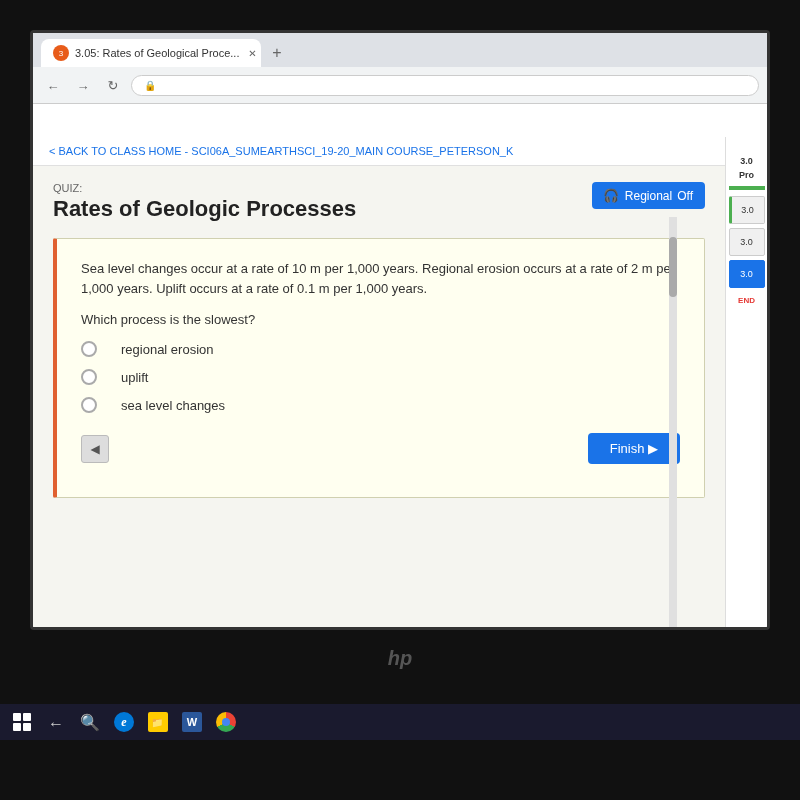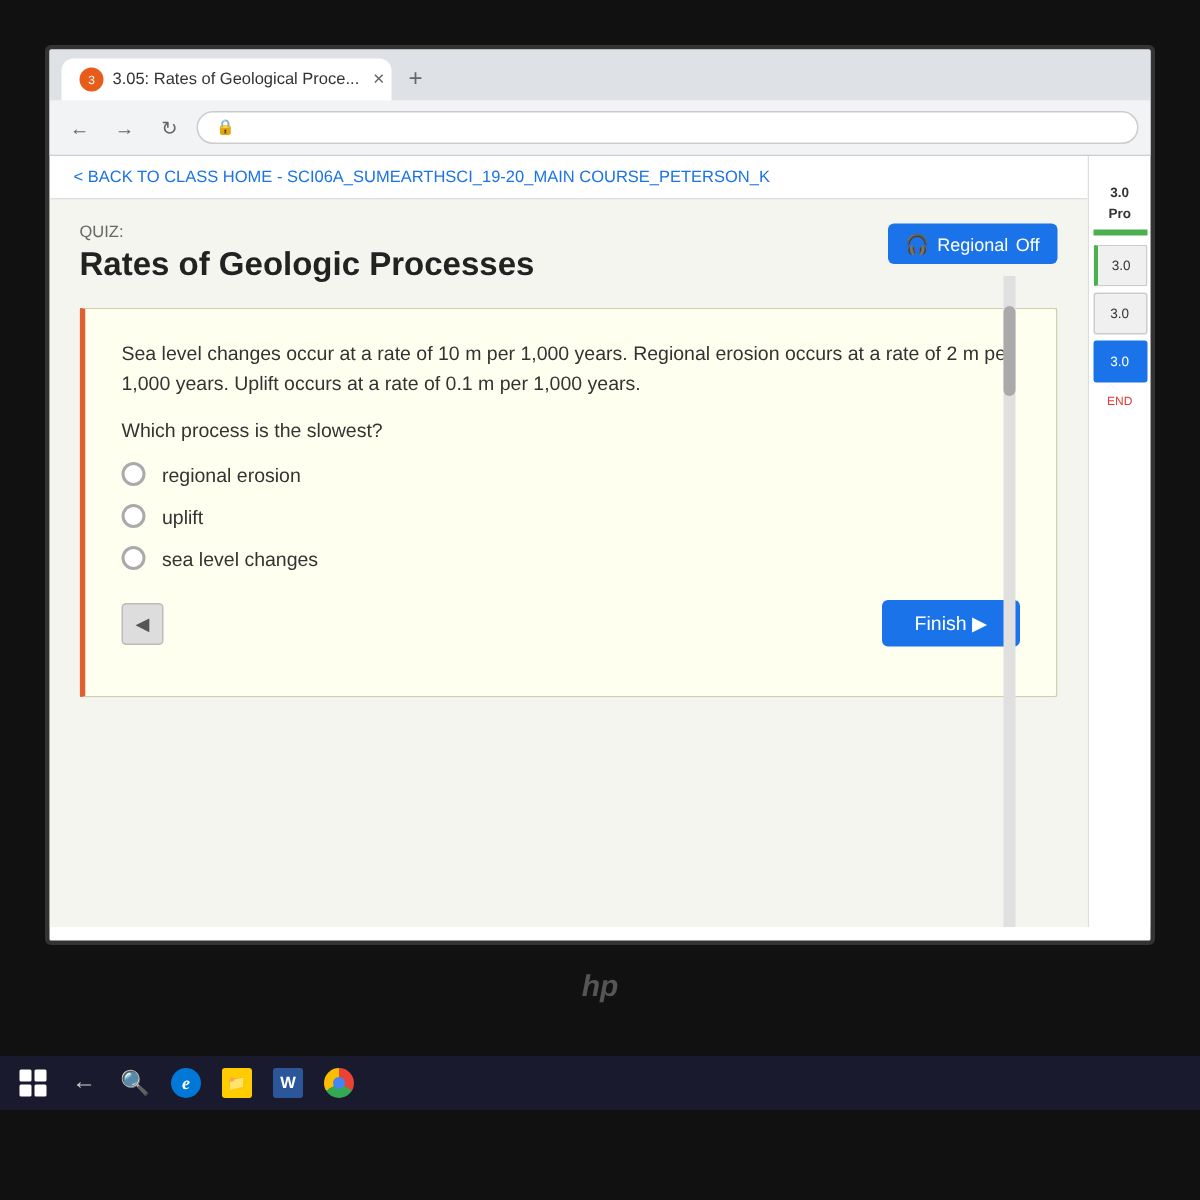--- a/index.html
+++ b/index.html
@@ -135,20 +135,21 @@
       text-overflow: ellipsis;
       font-size: 11px;
       color: #333;
     }
 
     
     .page-content {
       display: flex;
       height: calc(100% - 80px);
       overflow: hidden;
+      margin-top: 33px;
     }
 
     .main-area {
       flex: 1;
       background: #f5f5f0;
       overflow: hidden;
       position: relative;
     }
 
     .breadcrumb-bar {
@@ -228,21 +229,21 @@
     .question-prompt {
       font-size: 13px;
       color: #333;
       margin-bottom: 14px;
       font-weight: normal;
     }
 
     .option-row {
       display: flex;
       align-items: center;
-      gap: 11px;
+      gap: 24px;
       margin-bottom: 12px;
       cursor: pointer;
     }
 
     .radio-circle {
       width: 16px;
       height: 16px;
       border-radius: 50%;
       border: 2px solid #aaa;
       background: #fff;
@@ -331,21 +332,21 @@
       border-color: #1a73e8;
     }
 
     .sidebar-item-box.green-accent {
       border-left: 3px solid #4caf50;
     }
 
     .end-label {
       font-size: 8px;
       color: #e53935;
-      font-weight: normal;
+      font-weight: bold;
       margin-top: 4px;
     }
 
     
     .scroll-indicator {
       position: absolute;
       right: 48px;
       top: 80px;
       bottom: 0;
       width: 8px;

